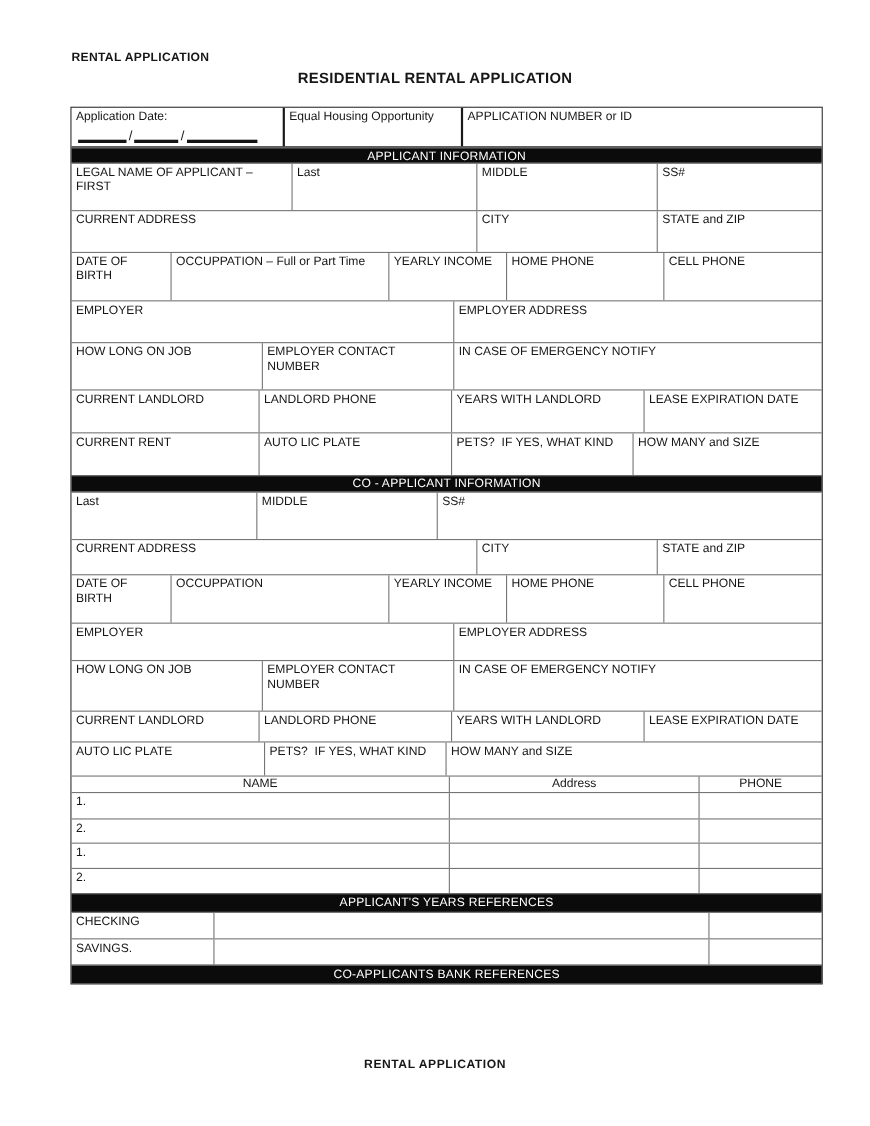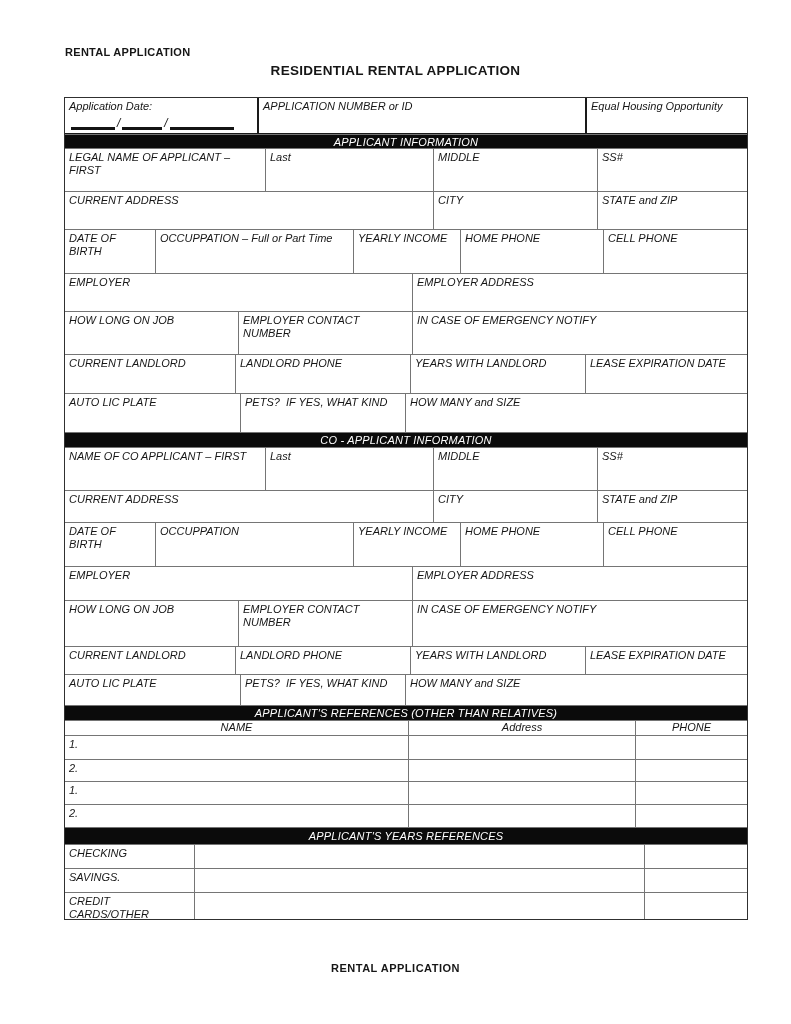--- a/index.html
+++ b/index.html
@@ -21,21 +21,20 @@
   }
   .bottom-heading {
     position:absolute; left:0; top:962px; width:100%;
     text-align:center; font-size:11px; font-weight:bold; letter-spacing:0.5px;
   }
   .form {
     position:absolute; left:64px; top:97px; width:684px;
     border:1.5px solid #303030;
     box-sizing:border-box;
     background:#fff;
-    font-style:italic;
   }
   .row { display:flex; box-sizing:border-box; align-items:stretch; }
   .form > .row + .row, .form > .banner + .row, .form > .row + .banner, .form > .banner + .banner {
     border-top:1px solid #757575;
   }
   .hdr { border-bottom:1px solid #1a1a1a; }
   .hdr .cell + .cell { border-left:2px solid #1a1a1a; }
   .cell {
     box-sizing:border-box; flex:0 0 auto;
     padding:2px 4px 0 4px;
@@ -68,25 +67,25 @@
     <div class="cell" style="width:192px">
       <div>Application Date:</div>
       <div class="date-line">
         <span class="dseg" style="width:44px"></span>
         <span class="dslash">/</span>
         <span class="dseg" style="width:40px"></span>
         <span class="dslash">/</span>
         <span class="dseg" style="width:64px"></span>
       </div>
     </div>
+    <div class="cell grow">
+      <span>Equal Housing Opportunity</span>
+    </div>
     <div class="cell" style="width:328px">
       <span>APPLICATION NUMBER or ID</span>
-    </div>
-    <div class="cell grow">
-      <span>Equal Housing Opportunity</span>
     </div>
   </div>
 
   <div class="banner" style="height:14px">APPLICANT INFORMATION</div>
 
   <div class="row" style="height:43px">
     <div class="cell" style="width:200px"><span>LEGAL NAME OF APPLICANT – FIRST</span></div>
     <div class="cell" style="width:168px"><span>Last</span></div>
     <div class="cell" style="width:164px"><span>MIDDLE</span></div>
     <div class="cell grow"><span>SS#</span></div>
@@ -118,29 +117,29 @@
   </div>
 
   <div class="row" style="height:39px">
     <div class="cell" style="width:170px"><span>CURRENT LANDLORD</span></div>
     <div class="cell" style="width:175px"><span>LANDLORD PHONE</span></div>
     <div class="cell" style="width:175px"><span>YEARS WITH LANDLORD</span></div>
     <div class="cell grow"><span>LEASE EXPIRATION DATE</span></div>
   </div>
 
   <div class="row" style="height:39px">
+    <div class="cell" style="width:170px"><span>CURRENT RENT</span></div>
     <div class="cell" style="width:175px"><span>AUTO LIC PLATE</span></div>
     <div class="cell" style="width:165px"><span>PETS?&nbsp; IF YES, WHAT KIND</span></div>
     <div class="cell grow"><span>HOW MANY and SIZE</span></div>
   </div>
 
   <div class="banner" style="height:15px">CO - APPLICANT INFORMATION</div>
 
   <div class="row" style="height:43px">
-    <div class="cell" style="width:200px"><span>NAME OF CO APPLICANT – FIRST</span></div>
     <div class="cell" style="width:168px"><span>Last</span></div>
     <div class="cell" style="width:164px"><span>MIDDLE</span></div>
     <div class="cell grow"><span>SS#</span></div>
   </div>
 
   <div class="row" style="height:32px">
     <div class="cell" style="width:368px"><span>CURRENT ADDRESS</span></div>
     <div class="cell" style="width:164px"><span>CITY</span></div>
     <div class="cell grow"><span>STATE and ZIP</span></div>
   </div>
@@ -170,21 +169,20 @@
     <div class="cell" style="width:175px"><span>YEARS WITH LANDLORD</span></div>
     <div class="cell grow"><span>LEASE EXPIRATION DATE</span></div>
   </div>
 
   <div class="row" style="height:31px">
     <div class="cell" style="width:175px"><span>AUTO LIC PLATE</span></div>
     <div class="cell" style="width:165px"><span>PETS?&nbsp; IF YES, WHAT KIND</span></div>
     <div class="cell grow"><span>HOW MANY and SIZE</span></div>
   </div>
 
-  <div class="banner" style="height:15px">APPLICANT'S REFERENCES (OTHER THAN RELATIVES)</div>
 
   <div class="row" style="height:15px">
     <div class="cell center" style="width:343px; padding-top:0"><span>NAME</span></div>
     <div class="cell center" style="width:227px; padding-top:0"><span>Address</span></div>
     <div class="cell center grow" style="padding-top:0"><span>PHONE</span></div>
   </div>
 
   <div class="row" style="height:24px">
     <div class="cell" style="width:343px"><span>1.</span></div>
     <div class="cell" style="width:227px"></div>
@@ -213,22 +211,18 @@
   <div class="row" style="height:24px">
     <div class="cell" style="width:129px"><span>CHECKING</span></div>
     <div class="cell" style="width:450px"></div>
     <div class="cell grow"></div>
   </div>
   <div class="row" style="height:24px">
     <div class="cell" style="width:129px"><span>SAVINGS.</span></div>
     <div class="cell" style="width:450px"></div>
     <div class="cell grow"></div>
   </div>
-  <div class="row" style="height:27px">
-    <div class="cell" style="width:129px"><span class="narrow-label">CREDIT CARDS/OTHER</span></div>
-    <div class="cell" style="width:450px"></div>
-    <div class="cell grow"></div>
-  </div>
-
+
+  <div class="banner" style="height:17px">CO-APPLICANTS BANK REFERENCES</div>
 
 </div>
 
 <div class="bottom-heading">RENTAL APPLICATION</div>
 
 </body></html>

